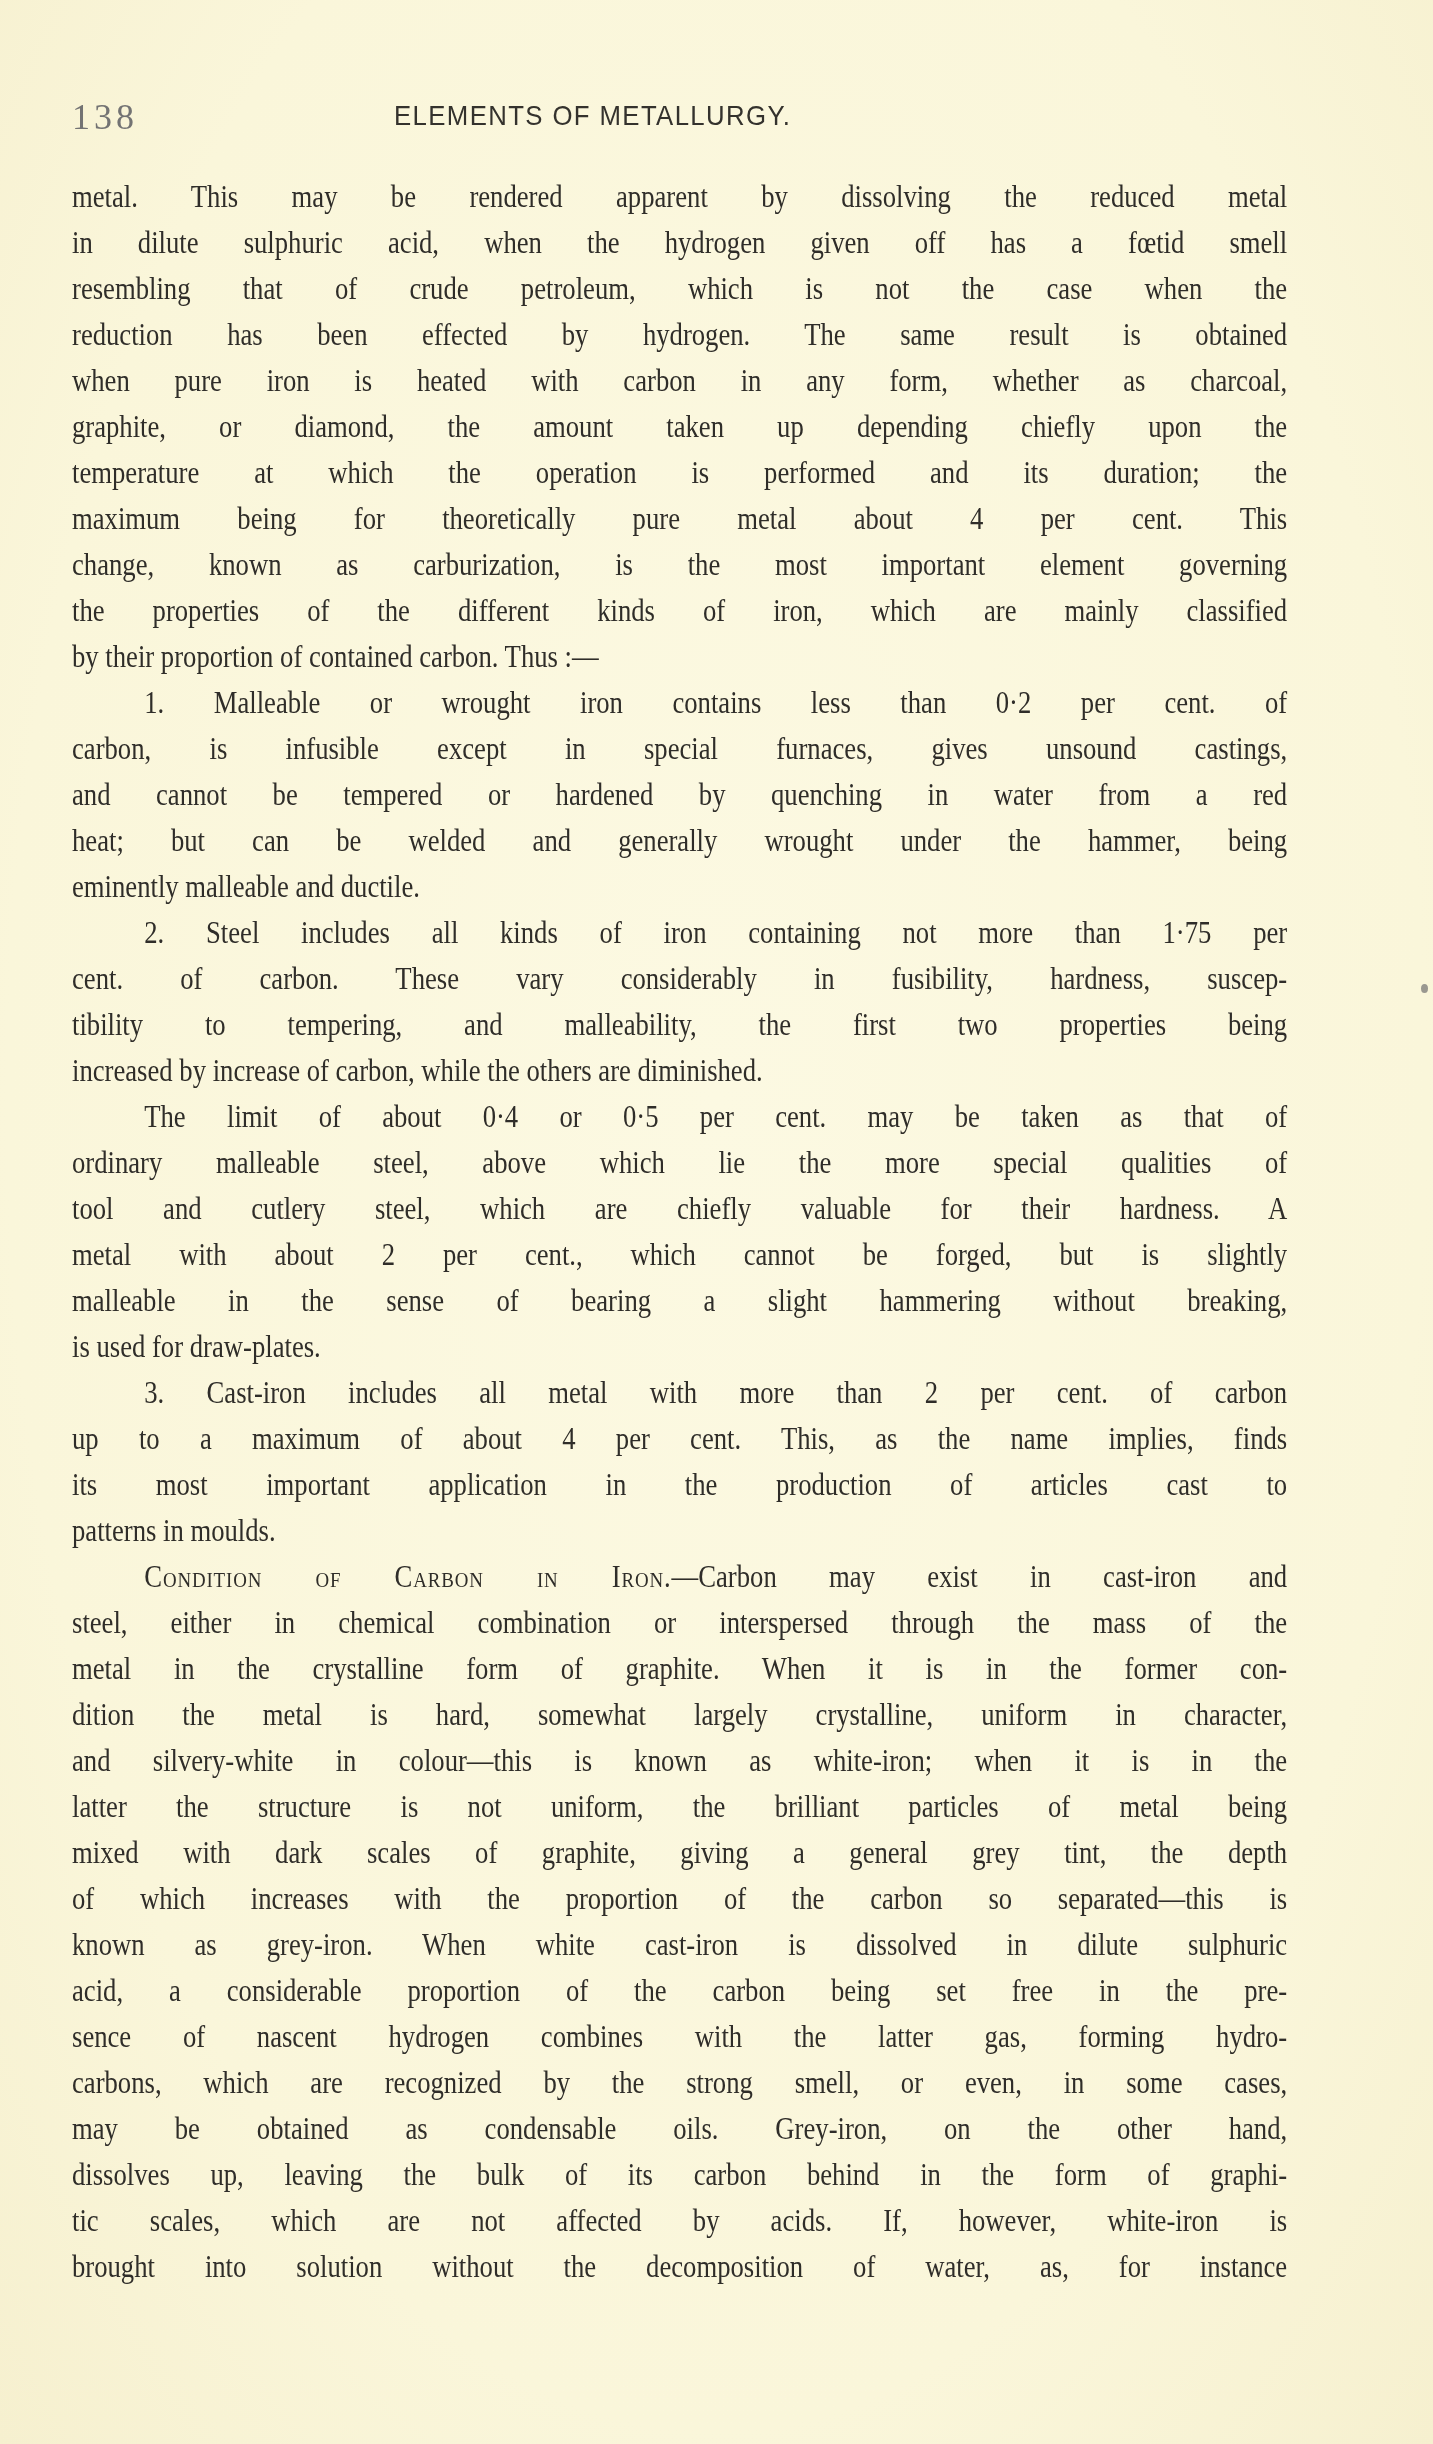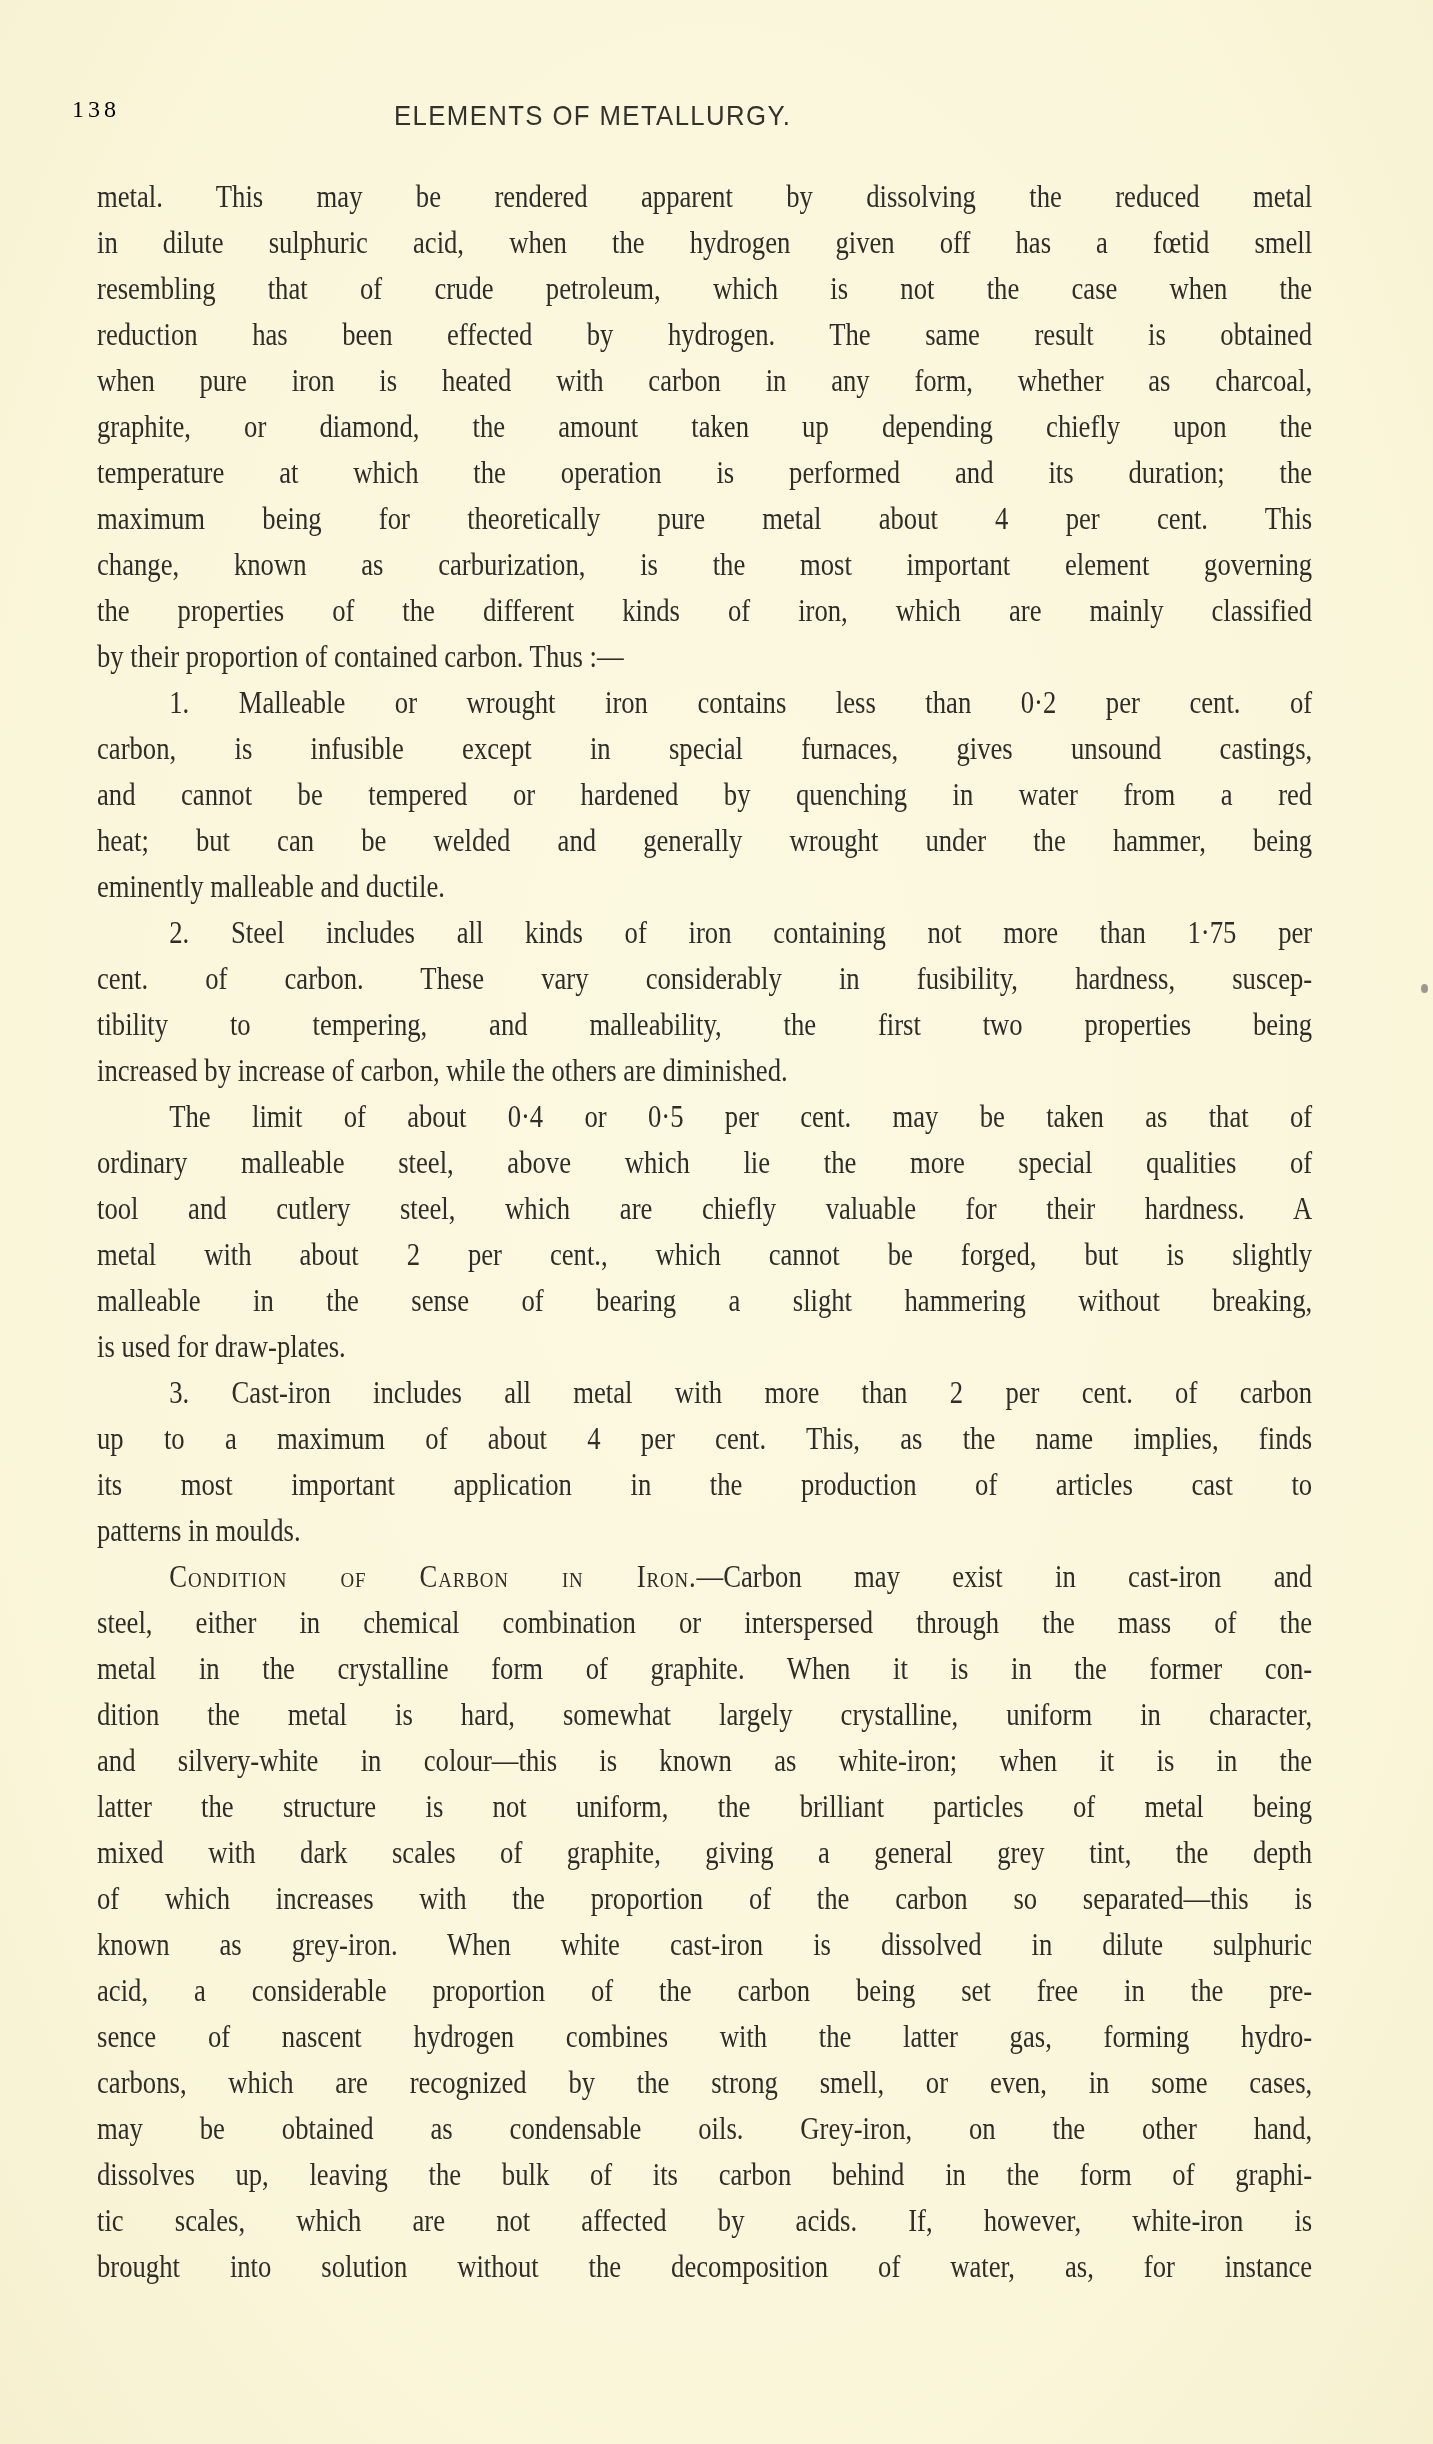--- a/index.html
+++ b/index.html
@@ -27,42 +27,41 @@
       top: 96px;
       left: 0;
       width: 1215px;
       height: 44px;
     }
     .page-number {
       position: absolute;
       left: 0;
       top: 0;
       font-family: "Liberation Serif", serif;
-      font-size: 24px;
+      font-size: 36px;
       letter-spacing: 4px;
-      color: #000000;
+      color: #737373;
     }
     .running-title {
       position: absolute;
       left: 322px;
       top: 4px;
       font-family: "Liberation Sans", sans-serif;
       font-stretch: condensed;
       font-size: 28px;
       letter-spacing: 1.5px;
       transform: scaleX(0.92);
       transform-origin: left;
       color: #34322d;
     }
     .body-text {
       position: absolute;
       top: 174px;
       left: 0;
       width: 1215px;
-      margin-left: 25px;
     }
     .line {
       display: block;
       height: 46px;
       line-height: 46px;
       font-size: 31px;
       white-space: nowrap;
       text-align: justify;
       text-align-last: justify;
       font-family: "Liberation Serif", serif;

